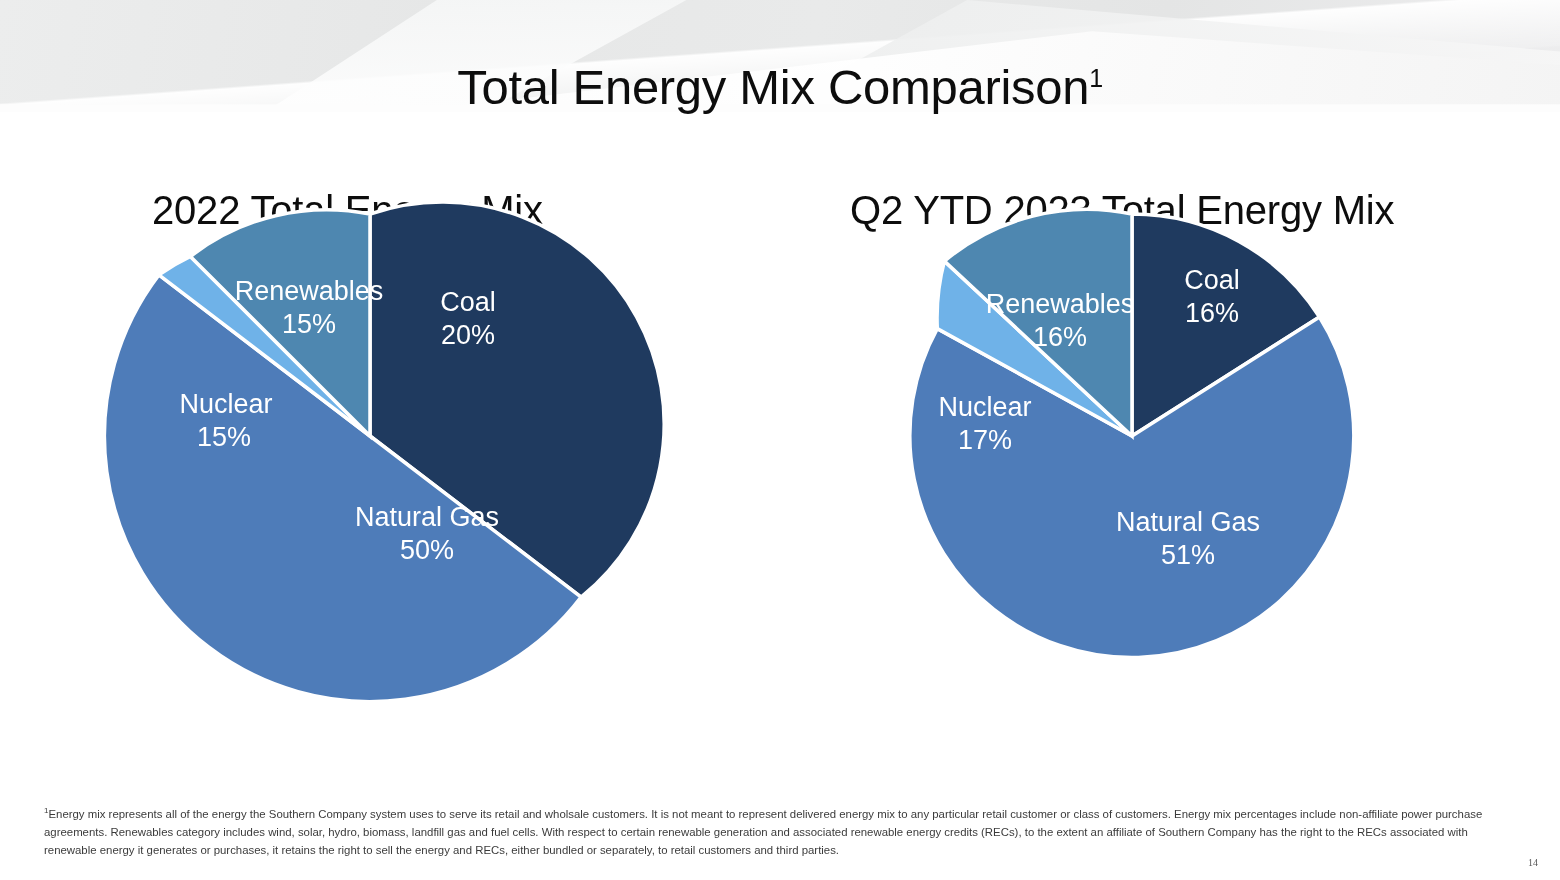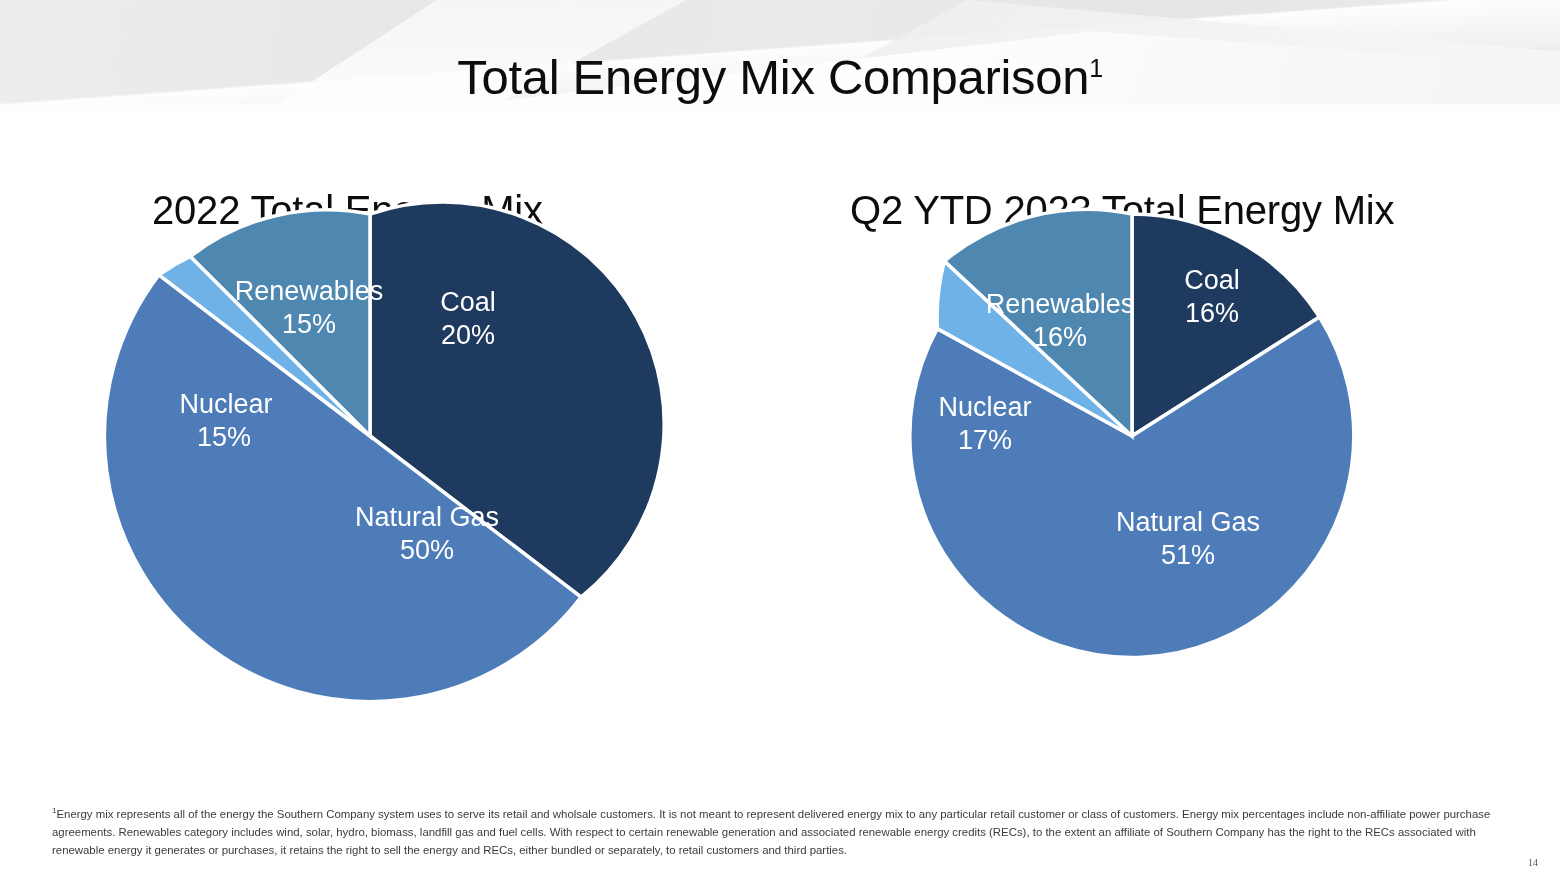--- a/index.html
+++ b/index.html
@@ -50,21 +50,21 @@
     opacity: .95;
   }
   .facet-e {
     clip-path: polygon(0 100%, 100% 100%, 100% 93%, 0 93%);
     background: #fdfdfd;
   }
 
   .slide-title {
     position: absolute;
     left: 0;
-    top: 18px;
+    top: 28px;
     width: 1560px;
     text-align: center;
     font-size: 49px;
     font-weight: 400;
     color: #0d0d0d;
     letter-spacing: -0.3px;
     line-height: 1.1;
     z-index: 4;
   }
   .slide-title sup {
@@ -114,21 +114,21 @@
   .slice-label {
     font-family: "Liberation Sans", "DejaVu Sans", sans-serif;
     fill: #ffffff;
     font-size: 27px;
     text-anchor: middle;
   }
 
   
   .footnote {
     position: absolute;
-    left: 52px;
+    left: 44px;
     top: 805px;
     width: 1452px;
     font-size: 11.4px;
     line-height: 1.58;
     color: #3b3b3b;
     text-align: left;
   }
   .footnote sup { font-size: 8px; vertical-align: super; line-height: 0; }
 
   .page-number {

